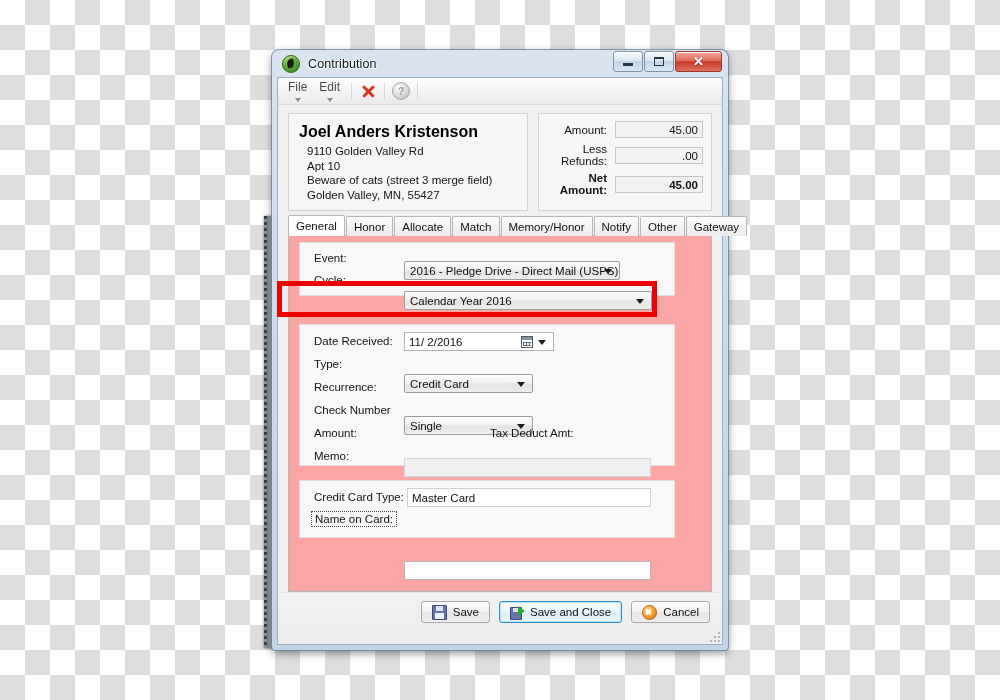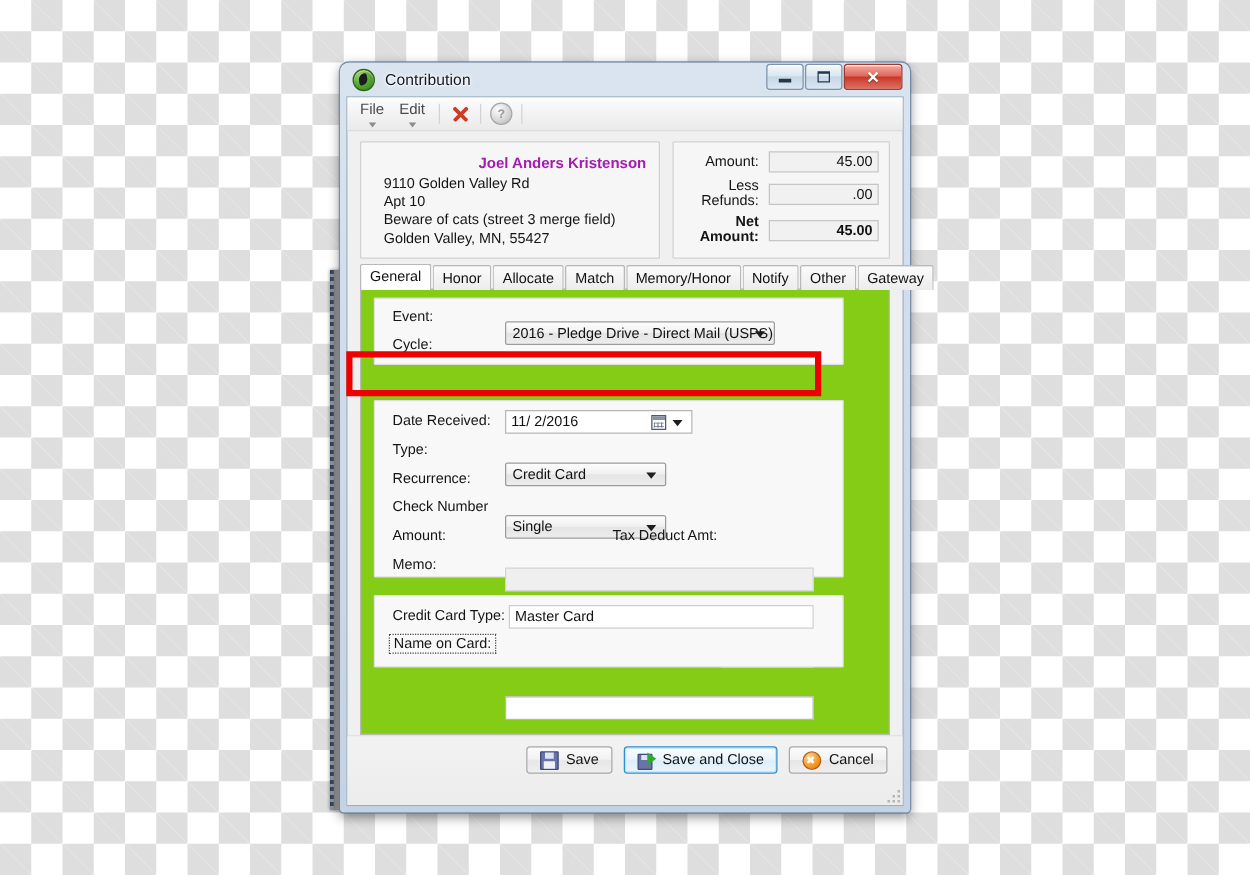--- a/index.html
+++ b/index.html
@@ -116,21 +116,21 @@
     color:#9a9a9a;font-size:10px;font-weight:bold;
     display:flex;align-items:center;justify-content:center;
   }
 
   
   .header-row{display:flex;padding:8px 10px 4px 10px;gap:10px;flex:none;}
   .panel{
     border:1px solid #d2d2d2;background:#f6f6f6;border-radius:1px;
   }
   .donor-panel{width:218px;padding:9px 10px 8px 10px;}
-  .donor-name{font-size:12px;font-weight:bold;color:#a21caf;margin-bottom:3px;text-align:right;}
+  .donor-name{font-size:16px;font-weight:bold;color:#000000;margin-bottom:3px;}
   .donor-line{font-size:11.5px;color:#141414;line-height:14.5px;padding-left:8px;}
   .amount-panel{flex:1;padding:7px 8px 7px 6px;}
   .amt-row{display:flex;align-items:center;margin-bottom:5px;}
   .amt-row:last-child{margin-bottom:0;}
   .amt-label{flex:1;text-align:right;font-size:11.5px;color:#141414;padding-right:8px;}
   .amt-label.bold{font-weight:bold;}
   .amt-box{
     width:88px;height:17px;box-sizing:border-box;
     border:1px solid #c6c6c6;background:#f1f1f1;
     font-size:11.5px;color:#111;text-align:right;padding:1px 4px 0 0;
@@ -147,21 +147,21 @@
     border:1px solid #b8b8b8;border-bottom:none;
     background:linear-gradient(to bottom,#fbfbfb 0%,#ececec 100%);
     margin-right:1px;border-radius:2px 2px 0 0;
     height:20px;box-sizing:border-box;line-height:14px;
   }
   .tab.active{
     background:#ffffff;border-color:#b8b8b8;
     height:21px;position:relative;top:0;font-weight:normal;
   }
   .tabpanel{
-    border:1px solid #b8b8b8;background:#84cc16;
+    border:1px solid #b8b8b8;background:#fca5a5;
     margin-top:-1px;height:357px;box-sizing:border-box;position:relative;
   }
 
   
   .group{
     position:absolute;border:1px solid #dedede;background:#f8f8f8;border-radius:1px;
   }
   .g-event{left:10px;top:6px;right:36px;height:52px;}
   .g-main{left:10px;top:88px;right:36px;height:140px;}
   .g-card{left:10px;top:244px;right:36px;height:56px;}
@@ -360,20 +360,24 @@
           <div class="frow" style="left:14px;top:9px;">
             <span class="flabel">Event:</span>
           </div>
           <div class="combo" style="left:104px;top:18px;width:216px;text-align:center;">
             <span>2016 - Pledge Drive - Direct Mail (USPS)</span>
             <span class="arrow"></span>
           </div>
           <div class="frow" style="left:14px;top:31px;">
             <span class="flabel">Cycle:</span>
           </div>
+          <div class="combo" style="left:104px;top:29px;width:248px;">
+            <span>Calendar Year 2016</span>
+            <span class="arrow"></span>
+          </div>
         </div>
 
         <div class="group g-main">
           <div class="frow" style="left:14px;top:10px;">
             <span class="flabel">Date Received:</span>
           </div>
           <div class="textbox" style="left:104px;top:7px;width:150px;">
             <span>11/  2/2016</span>
             <span class="cal-icon"></span>
             <span class="cal-arrow"></span>

